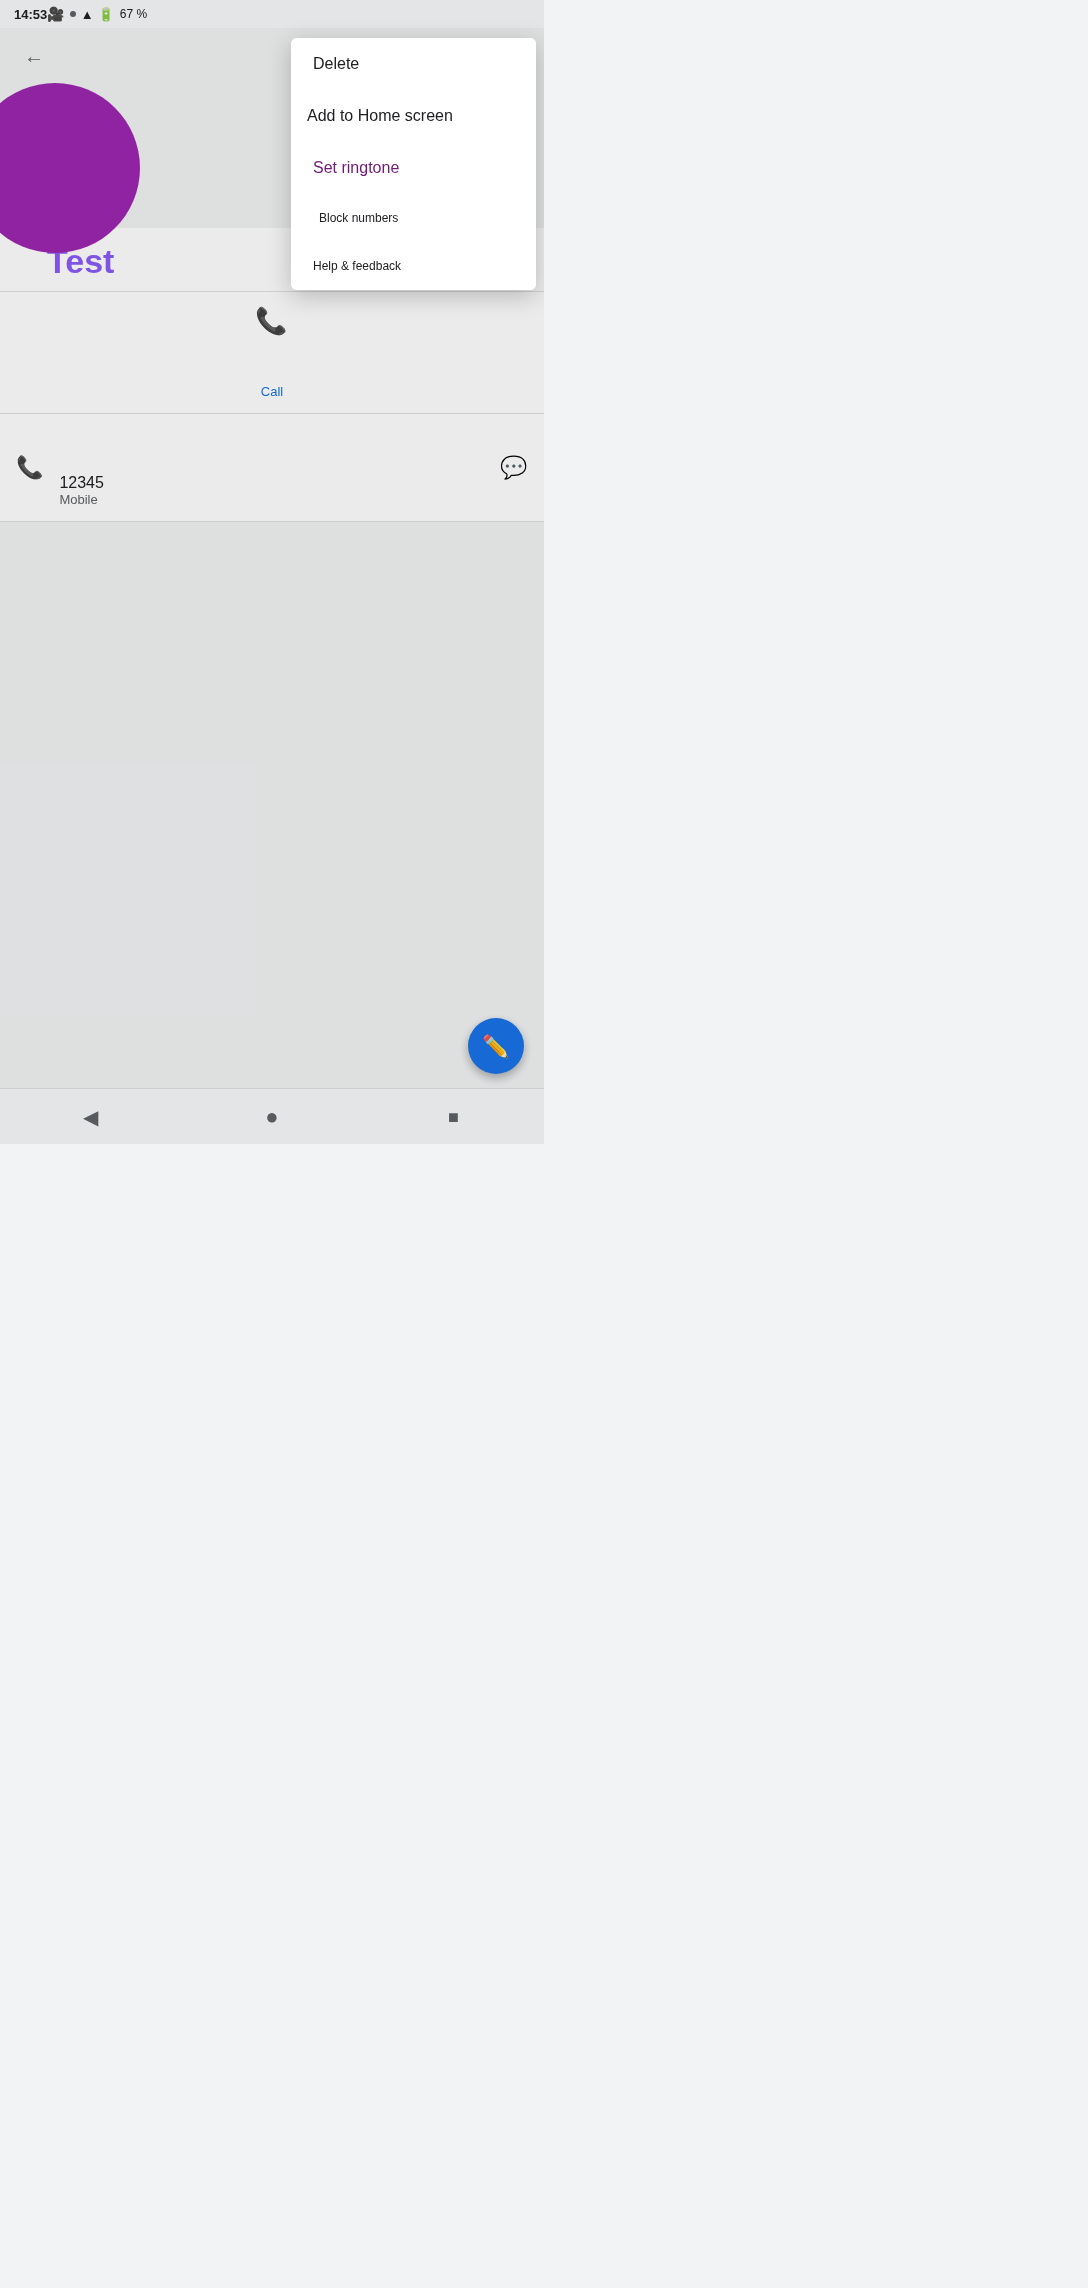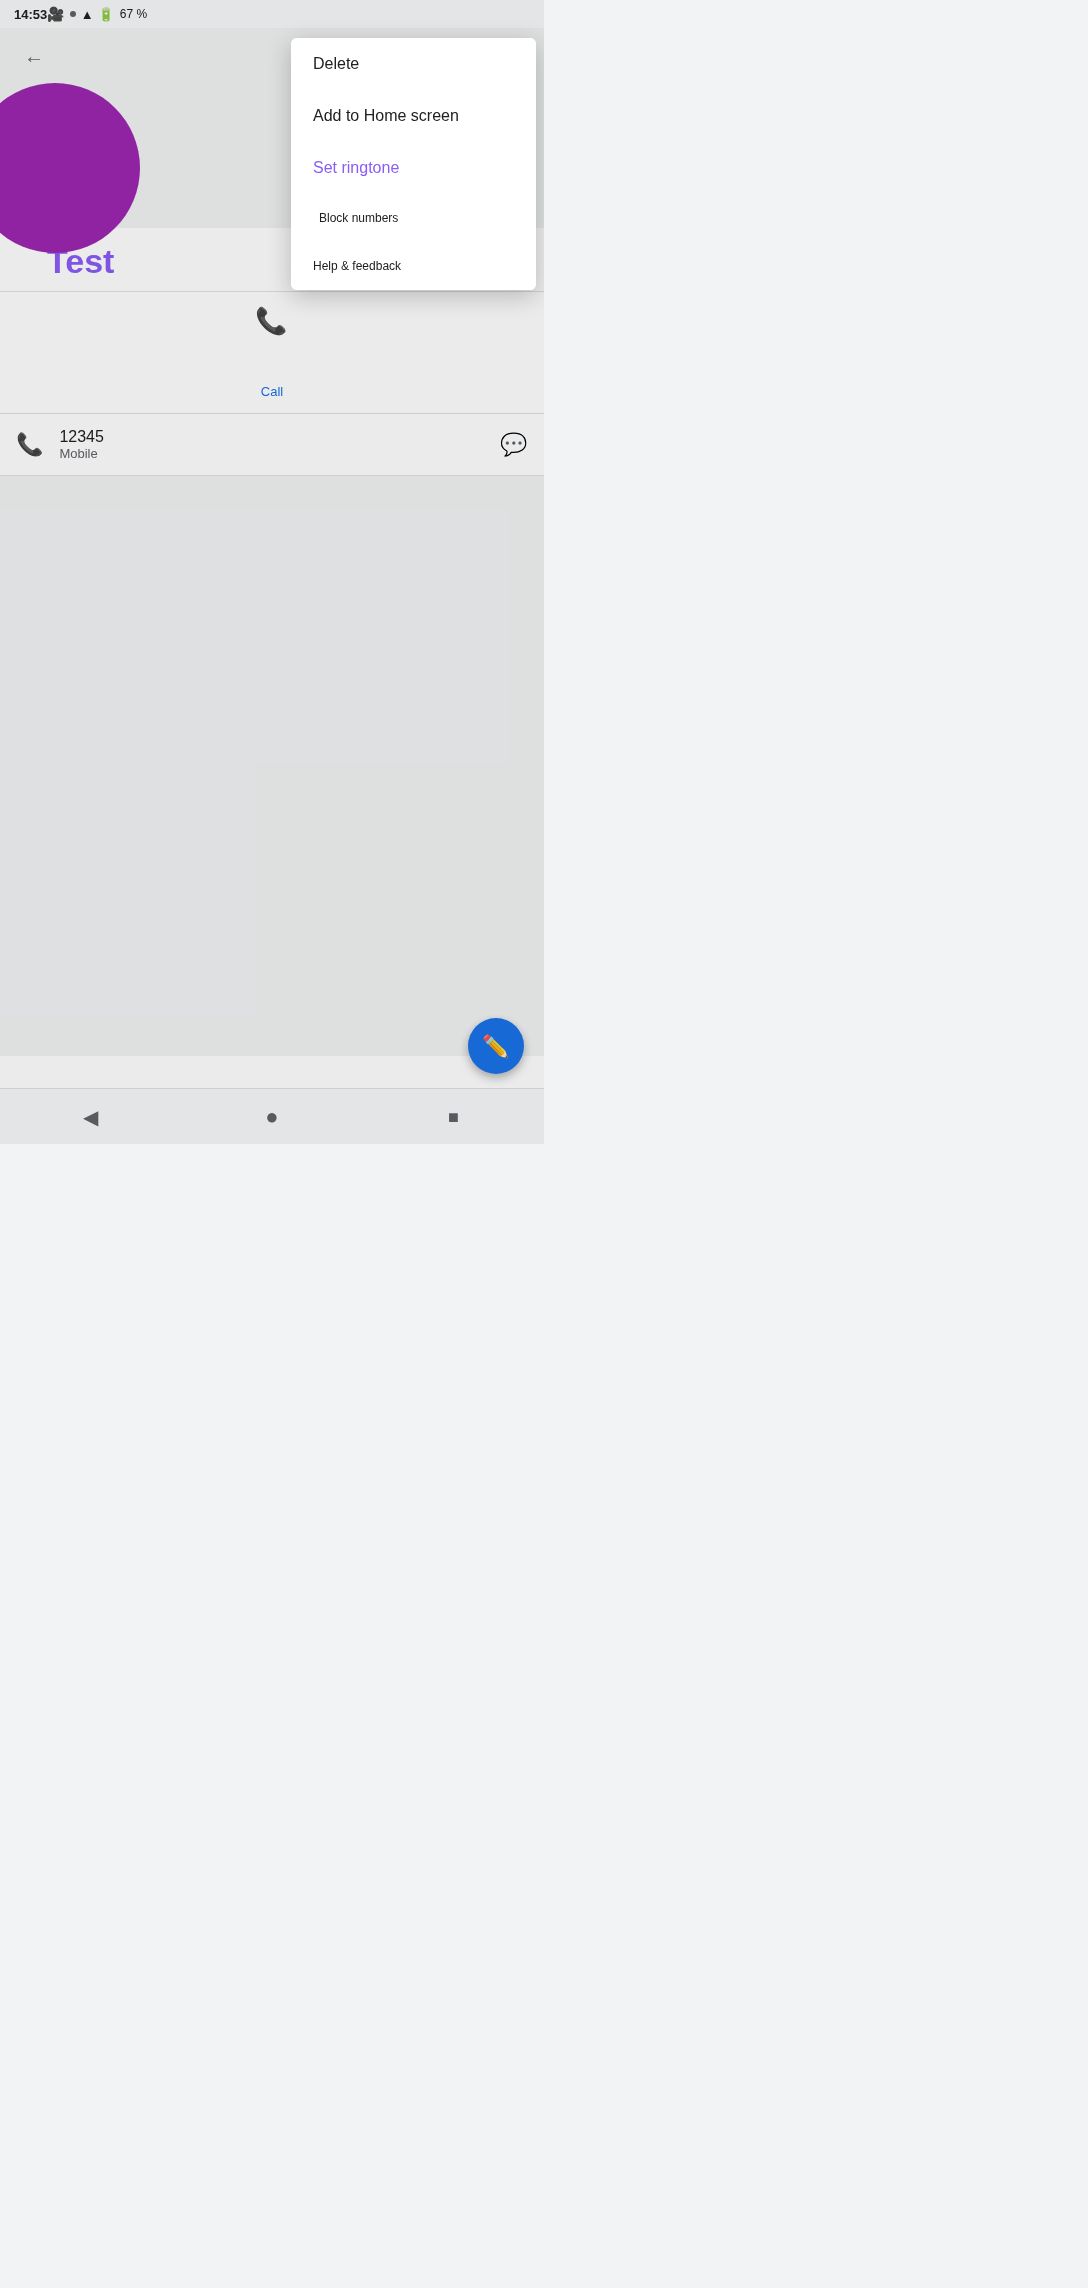--- a/index.html
+++ b/index.html
@@ -103,21 +103,21 @@
 
   <div style="
     display: flex;
     align-items: center;
     padding: 14px 16px;
     background: #ffffff;
     border-bottom: 1px solid #e0e0e0;
     cursor: pointer;
   ">
     <span style="font-size: 22px; color: #5f6368; margin-right: 16px;">📞</span>
-    <div style="flex: 1;">
+    <div style="flex: 1; margin-top: 46px;">
       <div style="
         font-size: 16px; color: #202124; font-family: Arial, sans-serif;
       ">12345</div>
       <div style="
         font-size: 13px; color: #5f6368; font-family: Arial, sans-serif;
       ">Mobile</div>
     </div>
     <span style="
       font-size: 22px; color: #1a73e8; cursor: pointer;
     ">💬</span>
@@ -202,32 +202,32 @@
     padding: 17px 22px;
     font-size: 16px;
     color: #202124;
     cursor: pointer;
     font-family: Arial, sans-serif;
     background: #ffffff;
   ">Delete</div>
 
 
   <div style="
+    padding: 17px 16px;
+    font-size: 16px;
+    color: #202124;
+    cursor: pointer;
+    font-family: Arial, sans-serif;
+    background: #ffffff;
+  ">Add to Home screen</div>
+
+  <div style="
     padding: 17px 22px;
     font-size: 16px;
-    color: #202124;
-    cursor: pointer;
-    font-family: Arial, sans-serif;
-    background: #ffffff;
-  ">Add to Home screen</div>
-
-  <div style="
-    padding: 17px 22px;
-    font-size: 16px;
-    color: #8b5cf6;
+    color: #701a75;
     cursor: pointer;
     font-family: Arial, sans-serif;
     background: #ffffff;
   ">Set ringtone</div>
 
 
   <div style="
     padding: 17px 28px;
     font-size: 12px;
     color: #202124;

